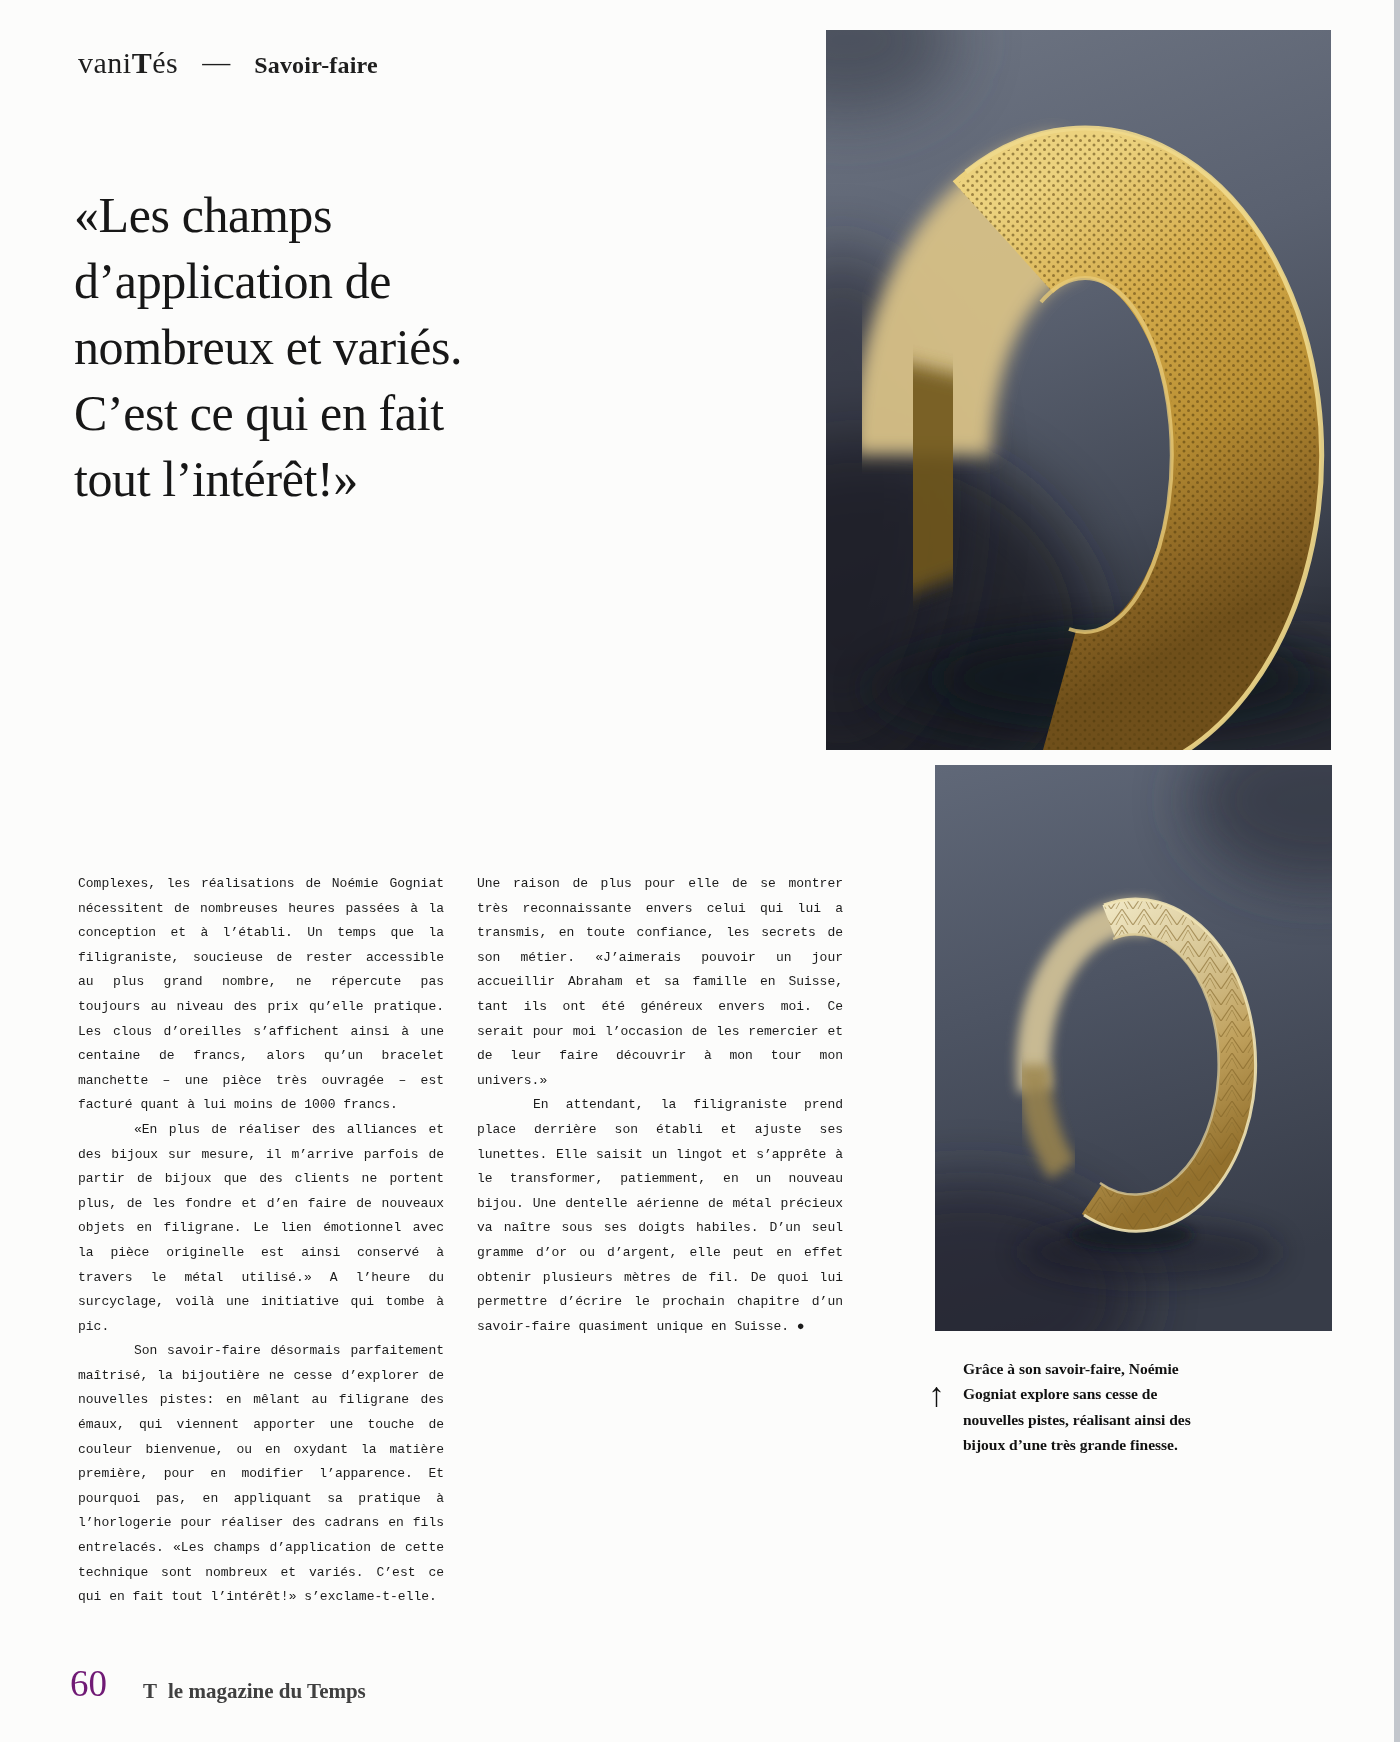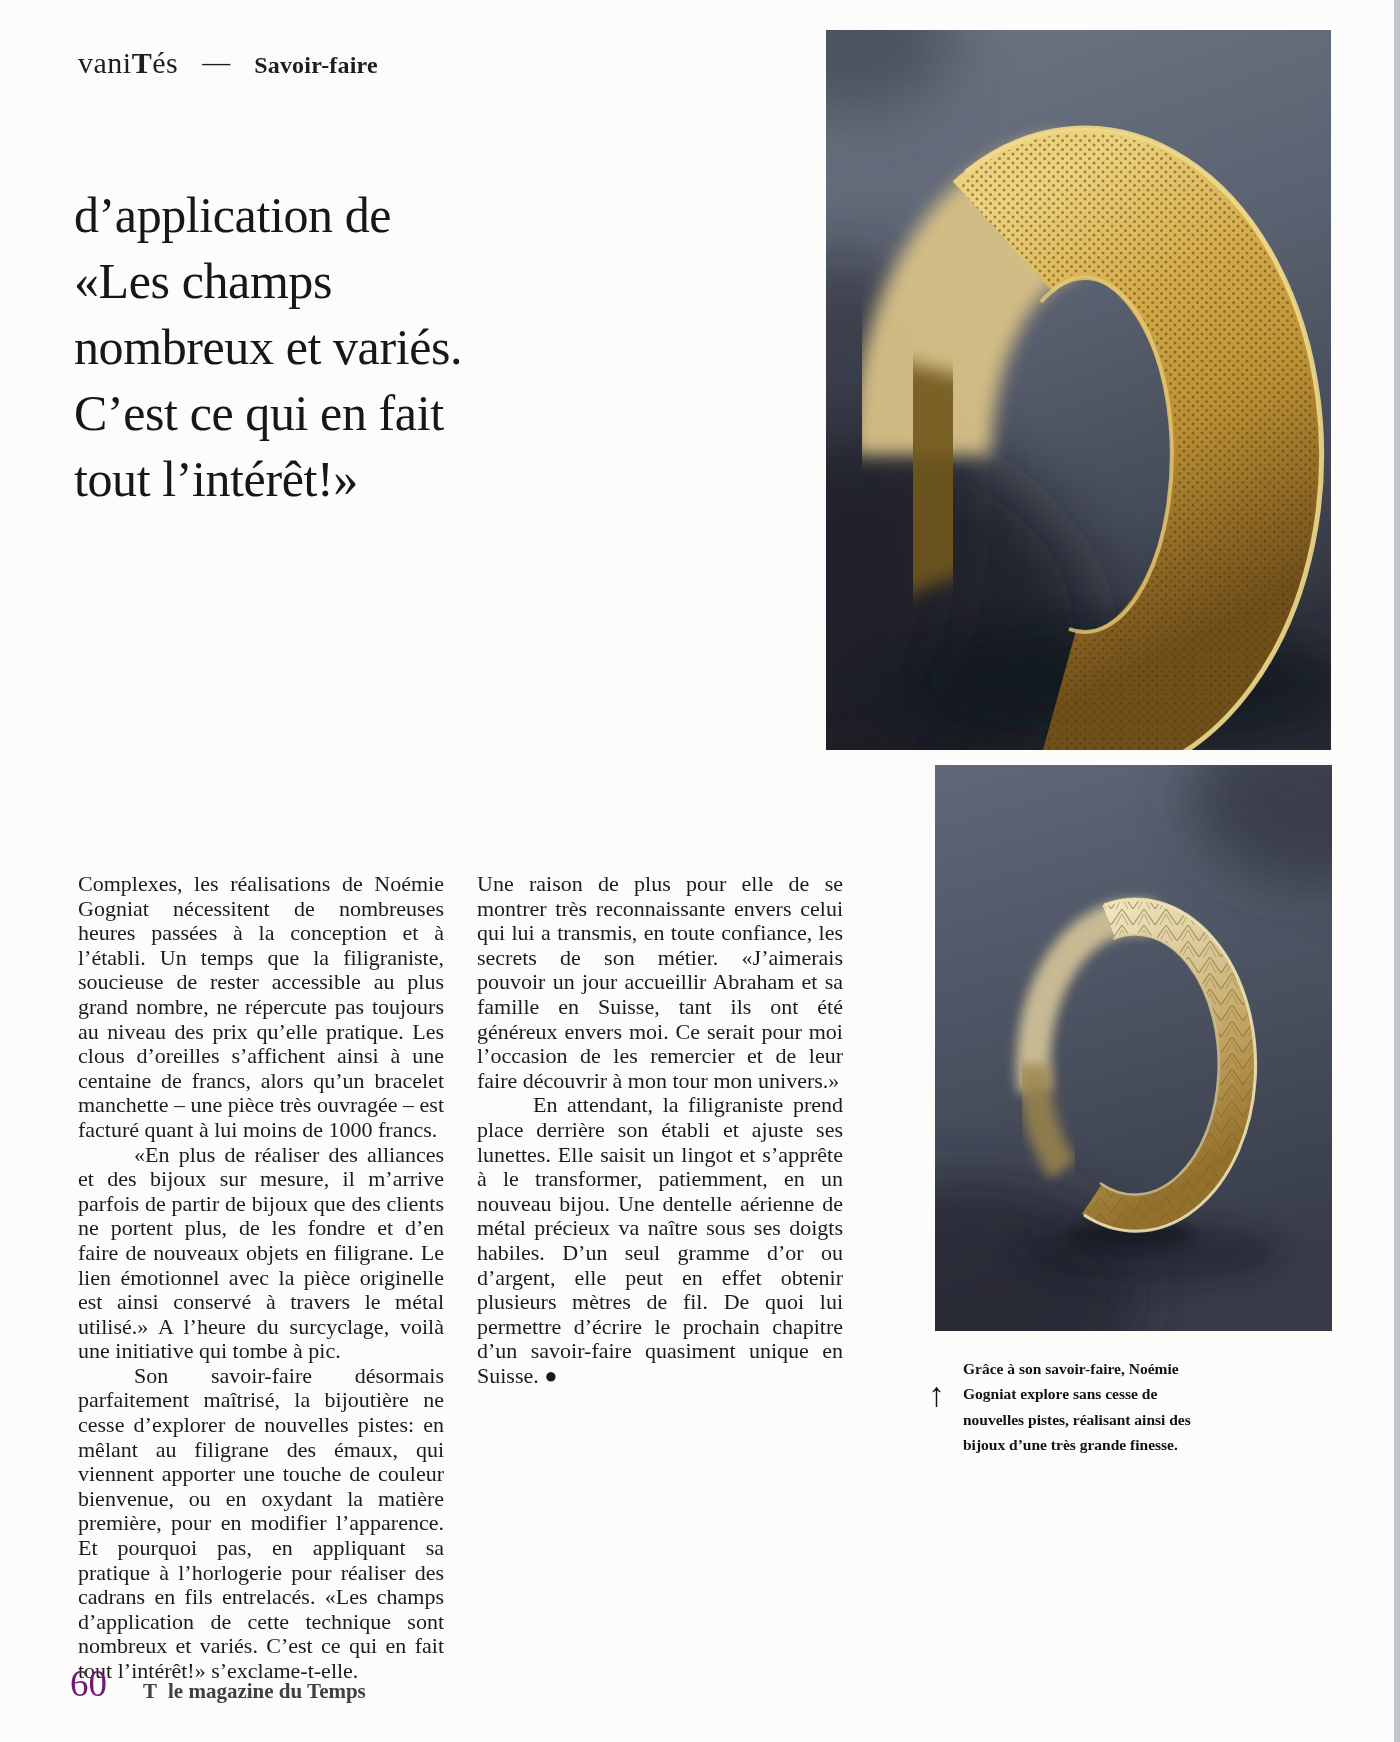--- a/index.html
+++ b/index.html
@@ -26,21 +26,21 @@
   
   .pullquote{left:74px;top:182px;width:590px;font-size:50px;line-height:66px;letter-spacing:-0.4px;color:#171717;}
 
   
   .photo{overflow:hidden;}
   .photo svg{display:block;}
   .photo-top{left:826px;top:30px;width:505px;height:720px;}
   .photo-bottom{left:935px;top:765px;width:397px;height:566px;}
 
   
-  .col{top:872px;width:366px;font-size:22px;line-height:24.6px;text-align:justify;color:#1b1b1b;}
+  .col{top:872px;width:366px;font-size:13px;line-height:24.6px;text-align:justify;color:#1b1b1b;font-family:Liberation Mono, monospace;}
   .col-1{left:78px;}
   .col-2{left:477px;}
   .col p, .col div{margin:0;}
   .col div.indent{text-indent:56px;}
 
   
   .caption-arrow{left:928px;top:1376px;font-size:34px;font-weight:400;color:#111;}
   .caption{left:963px;top:1356px;width:248px;font-size:15.5px;font-weight:bold;line-height:25.4px;color:#111;}
 
   
@@ -53,22 +53,22 @@
 
 <div class="abs right-edge"></div>
 
 <div class="abs header">
   <span class="brand"><span>vani</span><span class="cap">T</span><span>és</span></span>
   <span class="header-dash">—</span>
   <span class="section">Savoir-faire</span>
 </div>
 
 <div class="abs pullquote">
+    <div>«Les champs</div>
     <div>d’application de</div>
-    <div>«Les champs</div>
     <div>nombreux et variés.</div>
     <div>C’est ce qui en fait</div>
     <div>tout l’intérêt!»</div>
   </div>
 
 <div class="abs photo photo-top">
   <svg width="505" height="720" viewBox="0 0 505 720" xmlns="http://www.w3.org/2000/svg">
     <defs>
       <linearGradient id="bg1" x1="0" y1="0" x2="0.25" y2="1">
         <stop offset="0" stop-color="#6e7583"></stop>

